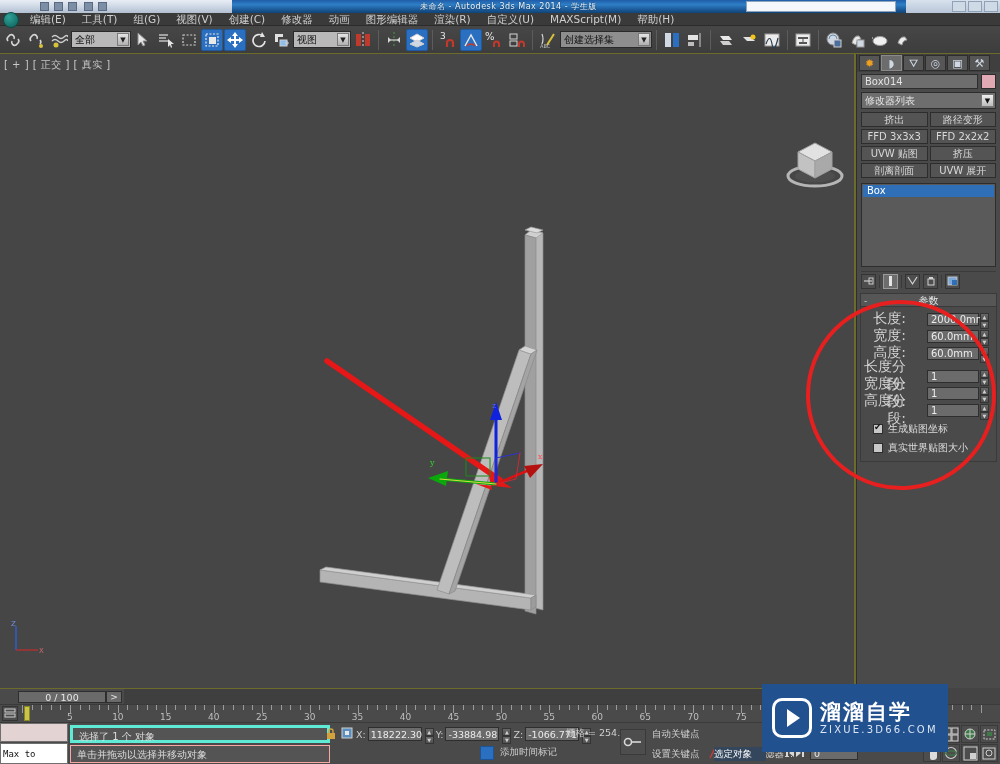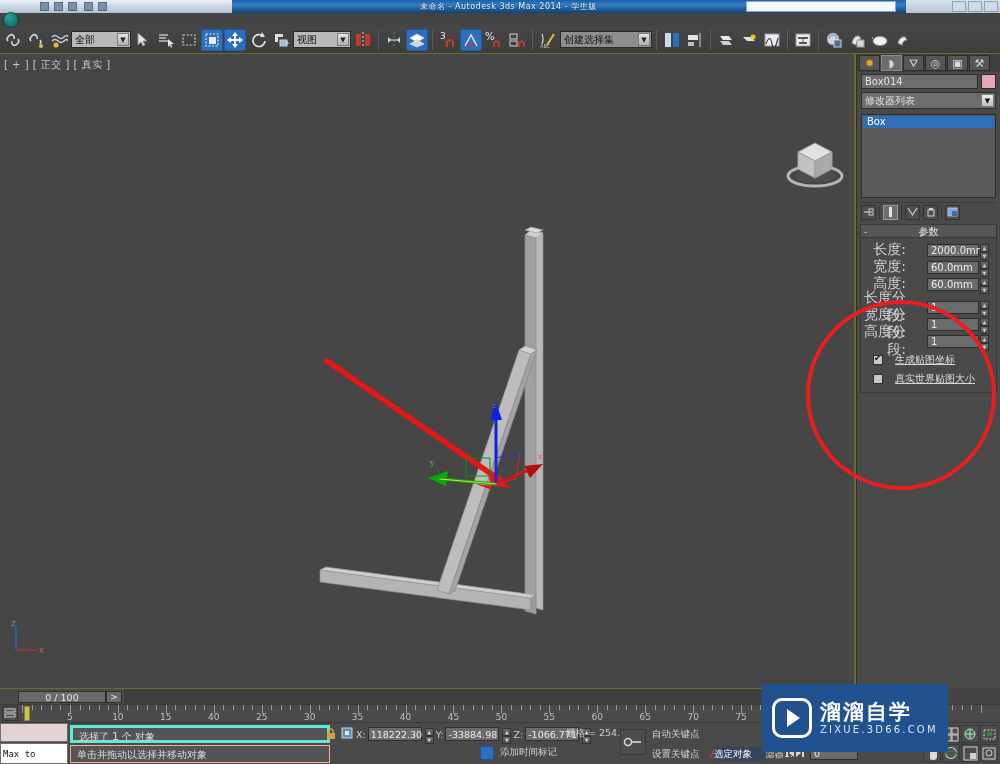--- a/index.html
+++ b/index.html
@@ -109,21 +109,21 @@
   .roll-head{ height:13px; background:#565656; border-bottom:1px solid #3a3a3a;
      text-align:center; font-size:10px; color:#e2e2e2; line-height:13px; position:relative;}
   .roll-head .minus{ position:absolute; left:3px; top:1px; font-size:9px; color:#cfcfcf;}
   .prow{ display:flex; align-items:center; height:16px; margin-top:1px; }
   .plabel{ width:66px; text-align:right; padding-right:21px; font-size:14px; color:#d5d5d5;}
   .pfield{ width:52px; height:13px; background:#6b6b6b; border:1px solid #2e2e2e;
     font-size:10px; color:#ececec; padding:0 3px; line-height:12px;}
   .spin{ width:9px; height:13px; margin-left:1px; display:flex; flex-direction:column; }
   .spin i{ flex:1; background:linear-gradient(to bottom,#686868,#505050); border:1px solid #343434;
     display:flex;align-items:center;justify-content:center; font-size:5px; color:#d0d0d0;}
-  .chkrow{ display:flex; align-items:center; gap:12px; height:16px; padding-left:12px; margin-top:3px;text-decoration:underline;}
+  .chkrow{ display:flex; align-items:center; gap:5px; height:16px; padding-left:12px; margin-top:3px;}
   .chk{ width:10px;height:10px; background:#c8c8c8; border:1px solid #2e2e2e; position:relative;}
   .chk.on:after{ content:"✔"; position:absolute; left:0px; top:-3px; font-size:9px; color:#111;}
   .chklab{ font-size:10px; color:#dcdcdc;}
 
   
   .redring{
     position:absolute; left:806px; top:300px; width:190px; height:190px;
     border:4px solid #e81f1f; border-radius:50%/50%;
     transform:rotate(-6deg); pointer-events:none; z-index:30;
   }
@@ -222,20 +222,34 @@
     <div class="tb-right"></div>
     <div class="tb-search"></div>
     <div class="tb-btns">
       <i></i>
       <i></i>
       <i></i>
     </div>
   </div>
   <div class="maxlogo"></div>
 
+  <div class="menubar" id="menubar">
+      <div class="menuitem">编辑(E)</div>
+      <div class="menuitem">工具(T)</div>
+      <div class="menuitem">组(G)</div>
+      <div class="menuitem">视图(V)</div>
+      <div class="menuitem">创建(C)</div>
+      <div class="menuitem">修改器</div>
+      <div class="menuitem">动画</div>
+      <div class="menuitem">图形编辑器</div>
+      <div class="menuitem">渲染(R)</div>
+      <div class="menuitem">自定义(U)</div>
+      <div class="menuitem">MAXScript(M)</div>
+      <div class="menuitem">帮助(H)</div>
+    </div>
 
   <div class="toolbar" id="maintoolbar">
       <div class="tbtn">
         <svg width="18" height="18" class="ic">
           <path d="M4 10 a3 3 0 0 1 0-4 l2-2 a3 3 0 0 1 4 4" fill="none" stroke="#d5d5d5" stroke-width="1.6"></path>
           <path d="M14 8 a3 3 0 0 1 0 4 l-2 2 a3 3 0 0 1-4-4" fill="none" stroke="#d5d5d5" stroke-width="1.6"></path>
         </svg>
       </div>
       <div class="tbtn">
         <svg width="18" height="18" class="ic">
@@ -522,20 +536,30 @@
     <div class="cp-namerow">
       <div class="cp-name">Box014</div>
       <div class="cp-color"></div>
     </div>
 
     <div class="cp-modlist">
       <span>修改器列表</span>
       <span class="arw">▼</span>
     </div>
 
+    <div class="modbtns" id="modbtns">
+        <div class="modbtn">挤出</div>
+        <div class="modbtn">路径变形</div>
+        <div class="modbtn">FFD 3x3x3</div>
+        <div class="modbtn">FFD 2x2x2</div>
+        <div class="modbtn">UVW 贴图</div>
+        <div class="modbtn">挤压</div>
+        <div class="modbtn">剖离剖面</div>
+        <div class="modbtn">UVW 展开</div>
+      </div>
 
     <div class="stacklist" id="stacklist">
         <div class="stackrow sel">Box</div>
       </div>
 
     <div class="stacktools">
       <div class="stbtn">
         <svg width="11" height="9">
             <line x1="1" y1="4" x2="9" y2="4" stroke="#ccc" stroke-width="1.2"></line>
             <rect x="6" y="1" width="4" height="6" fill="none" stroke="#ccc" stroke-width="1"></rect>

